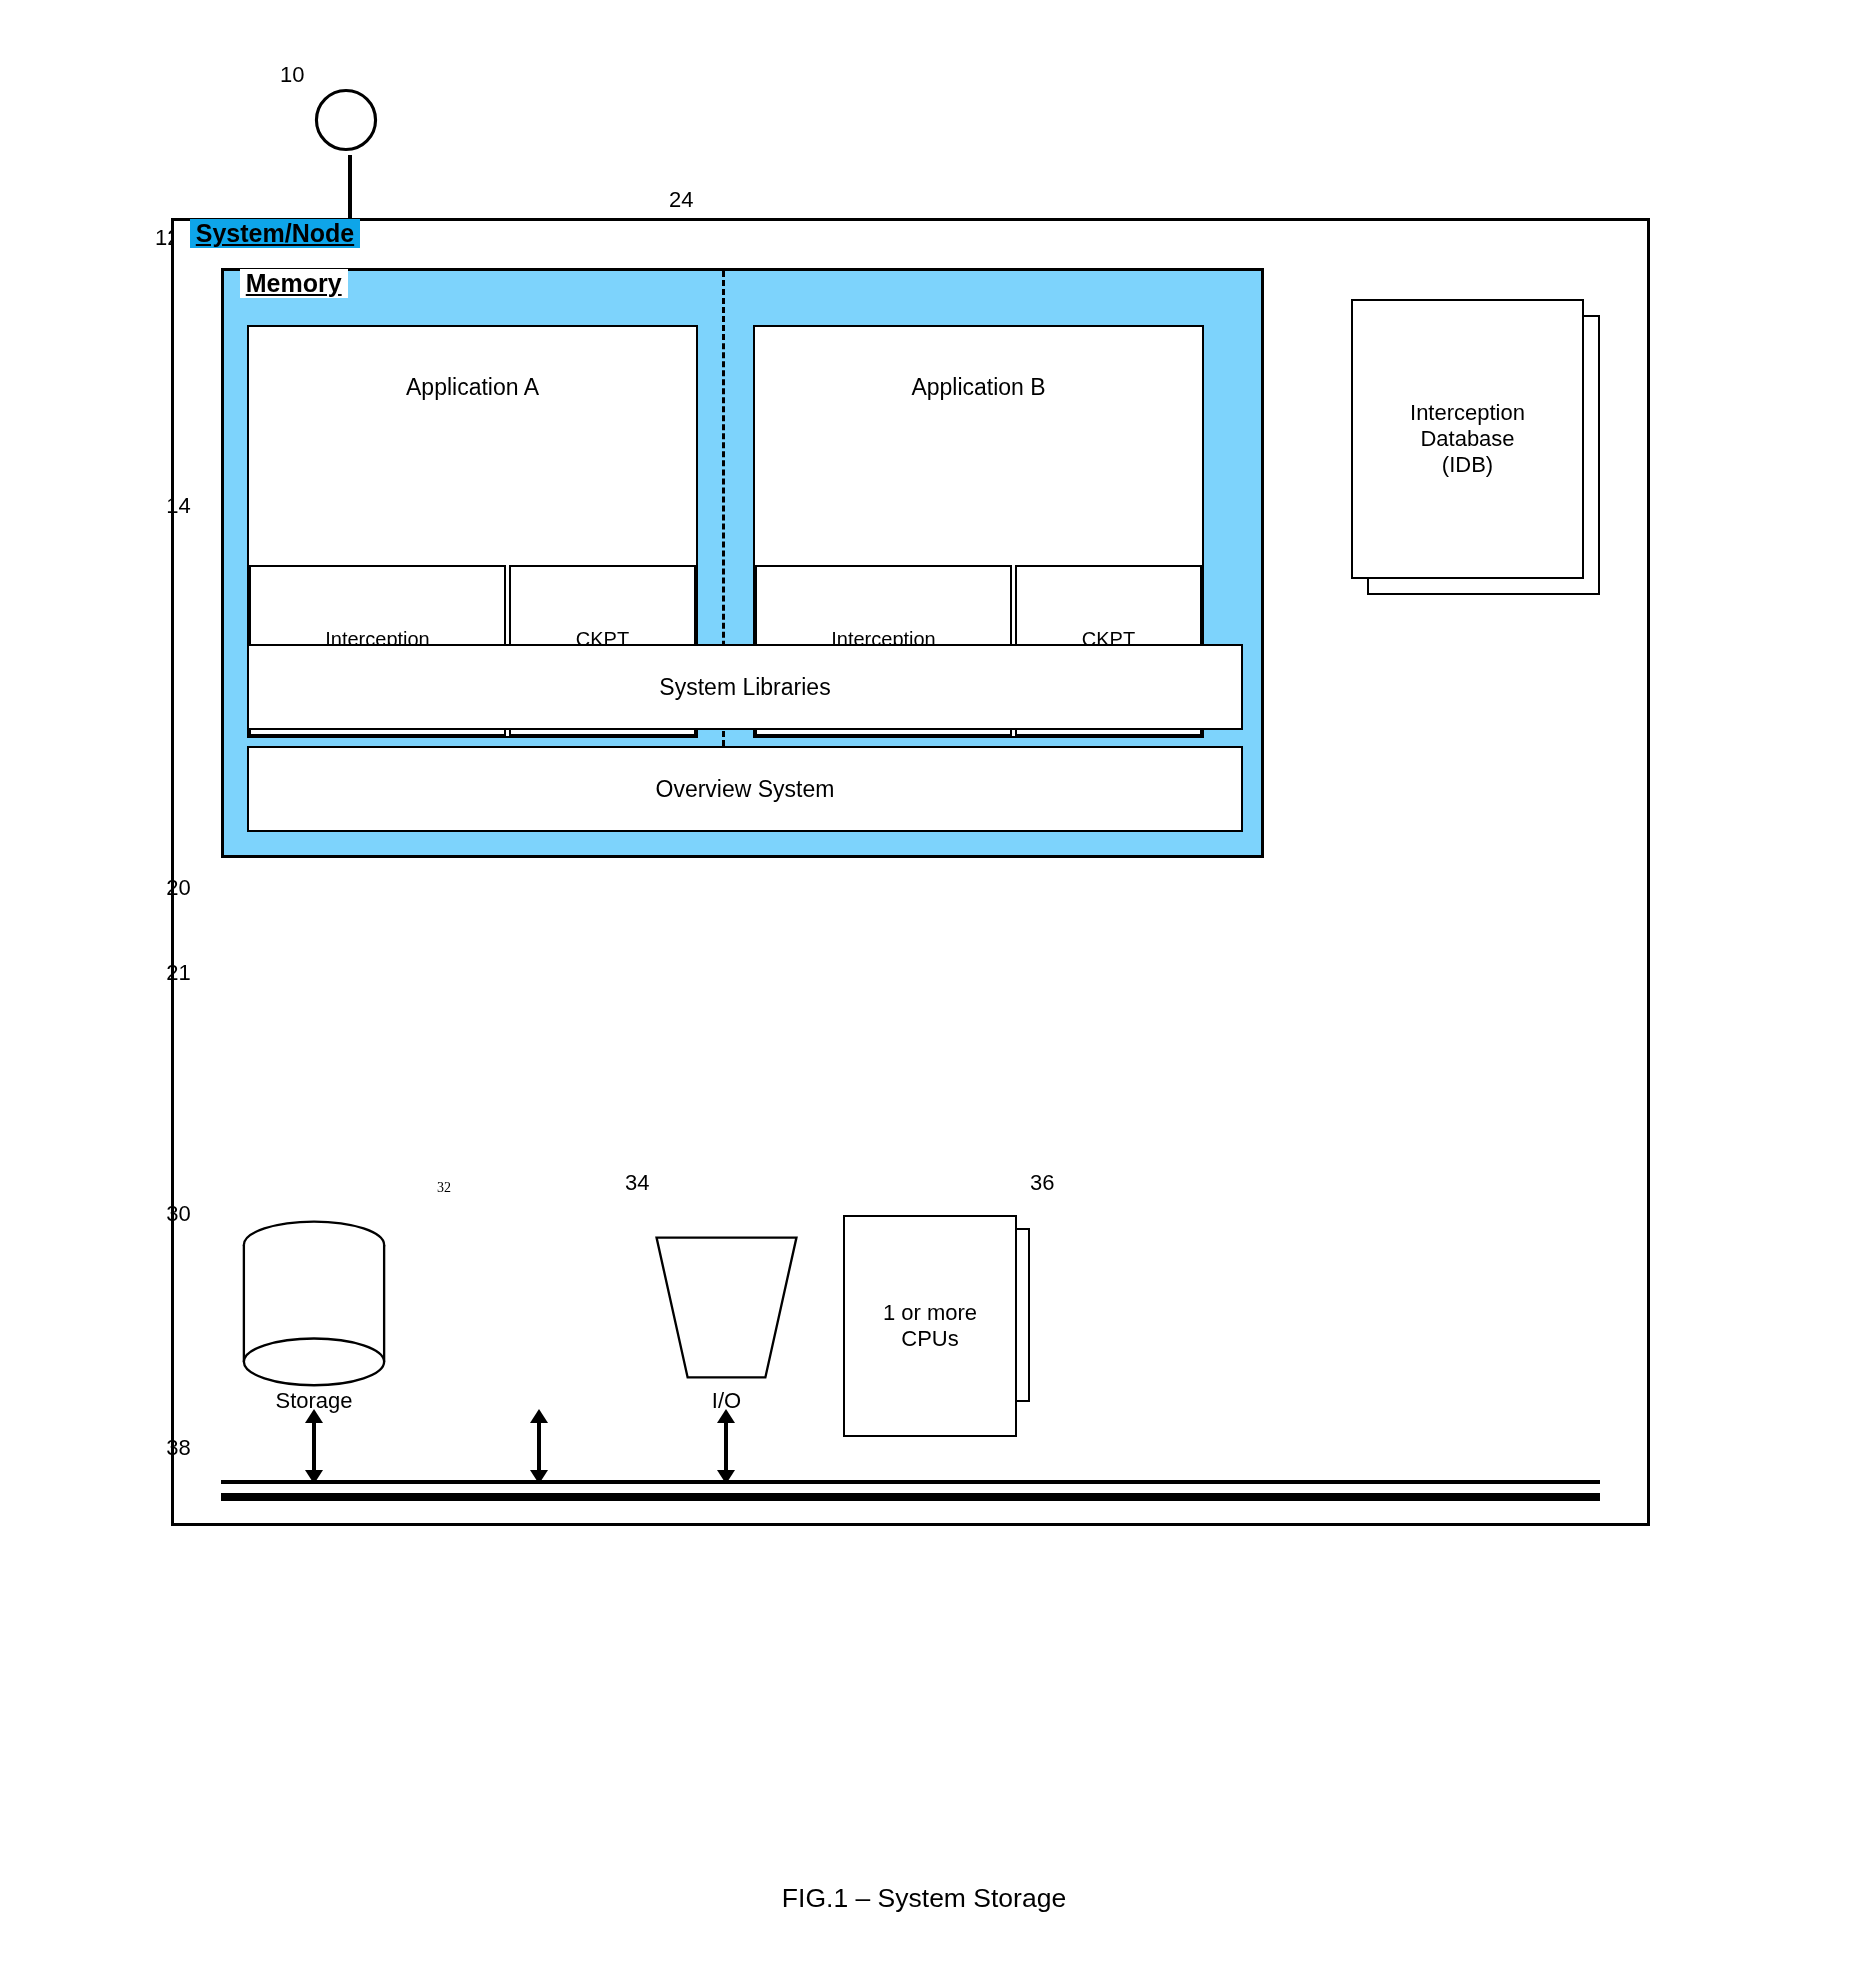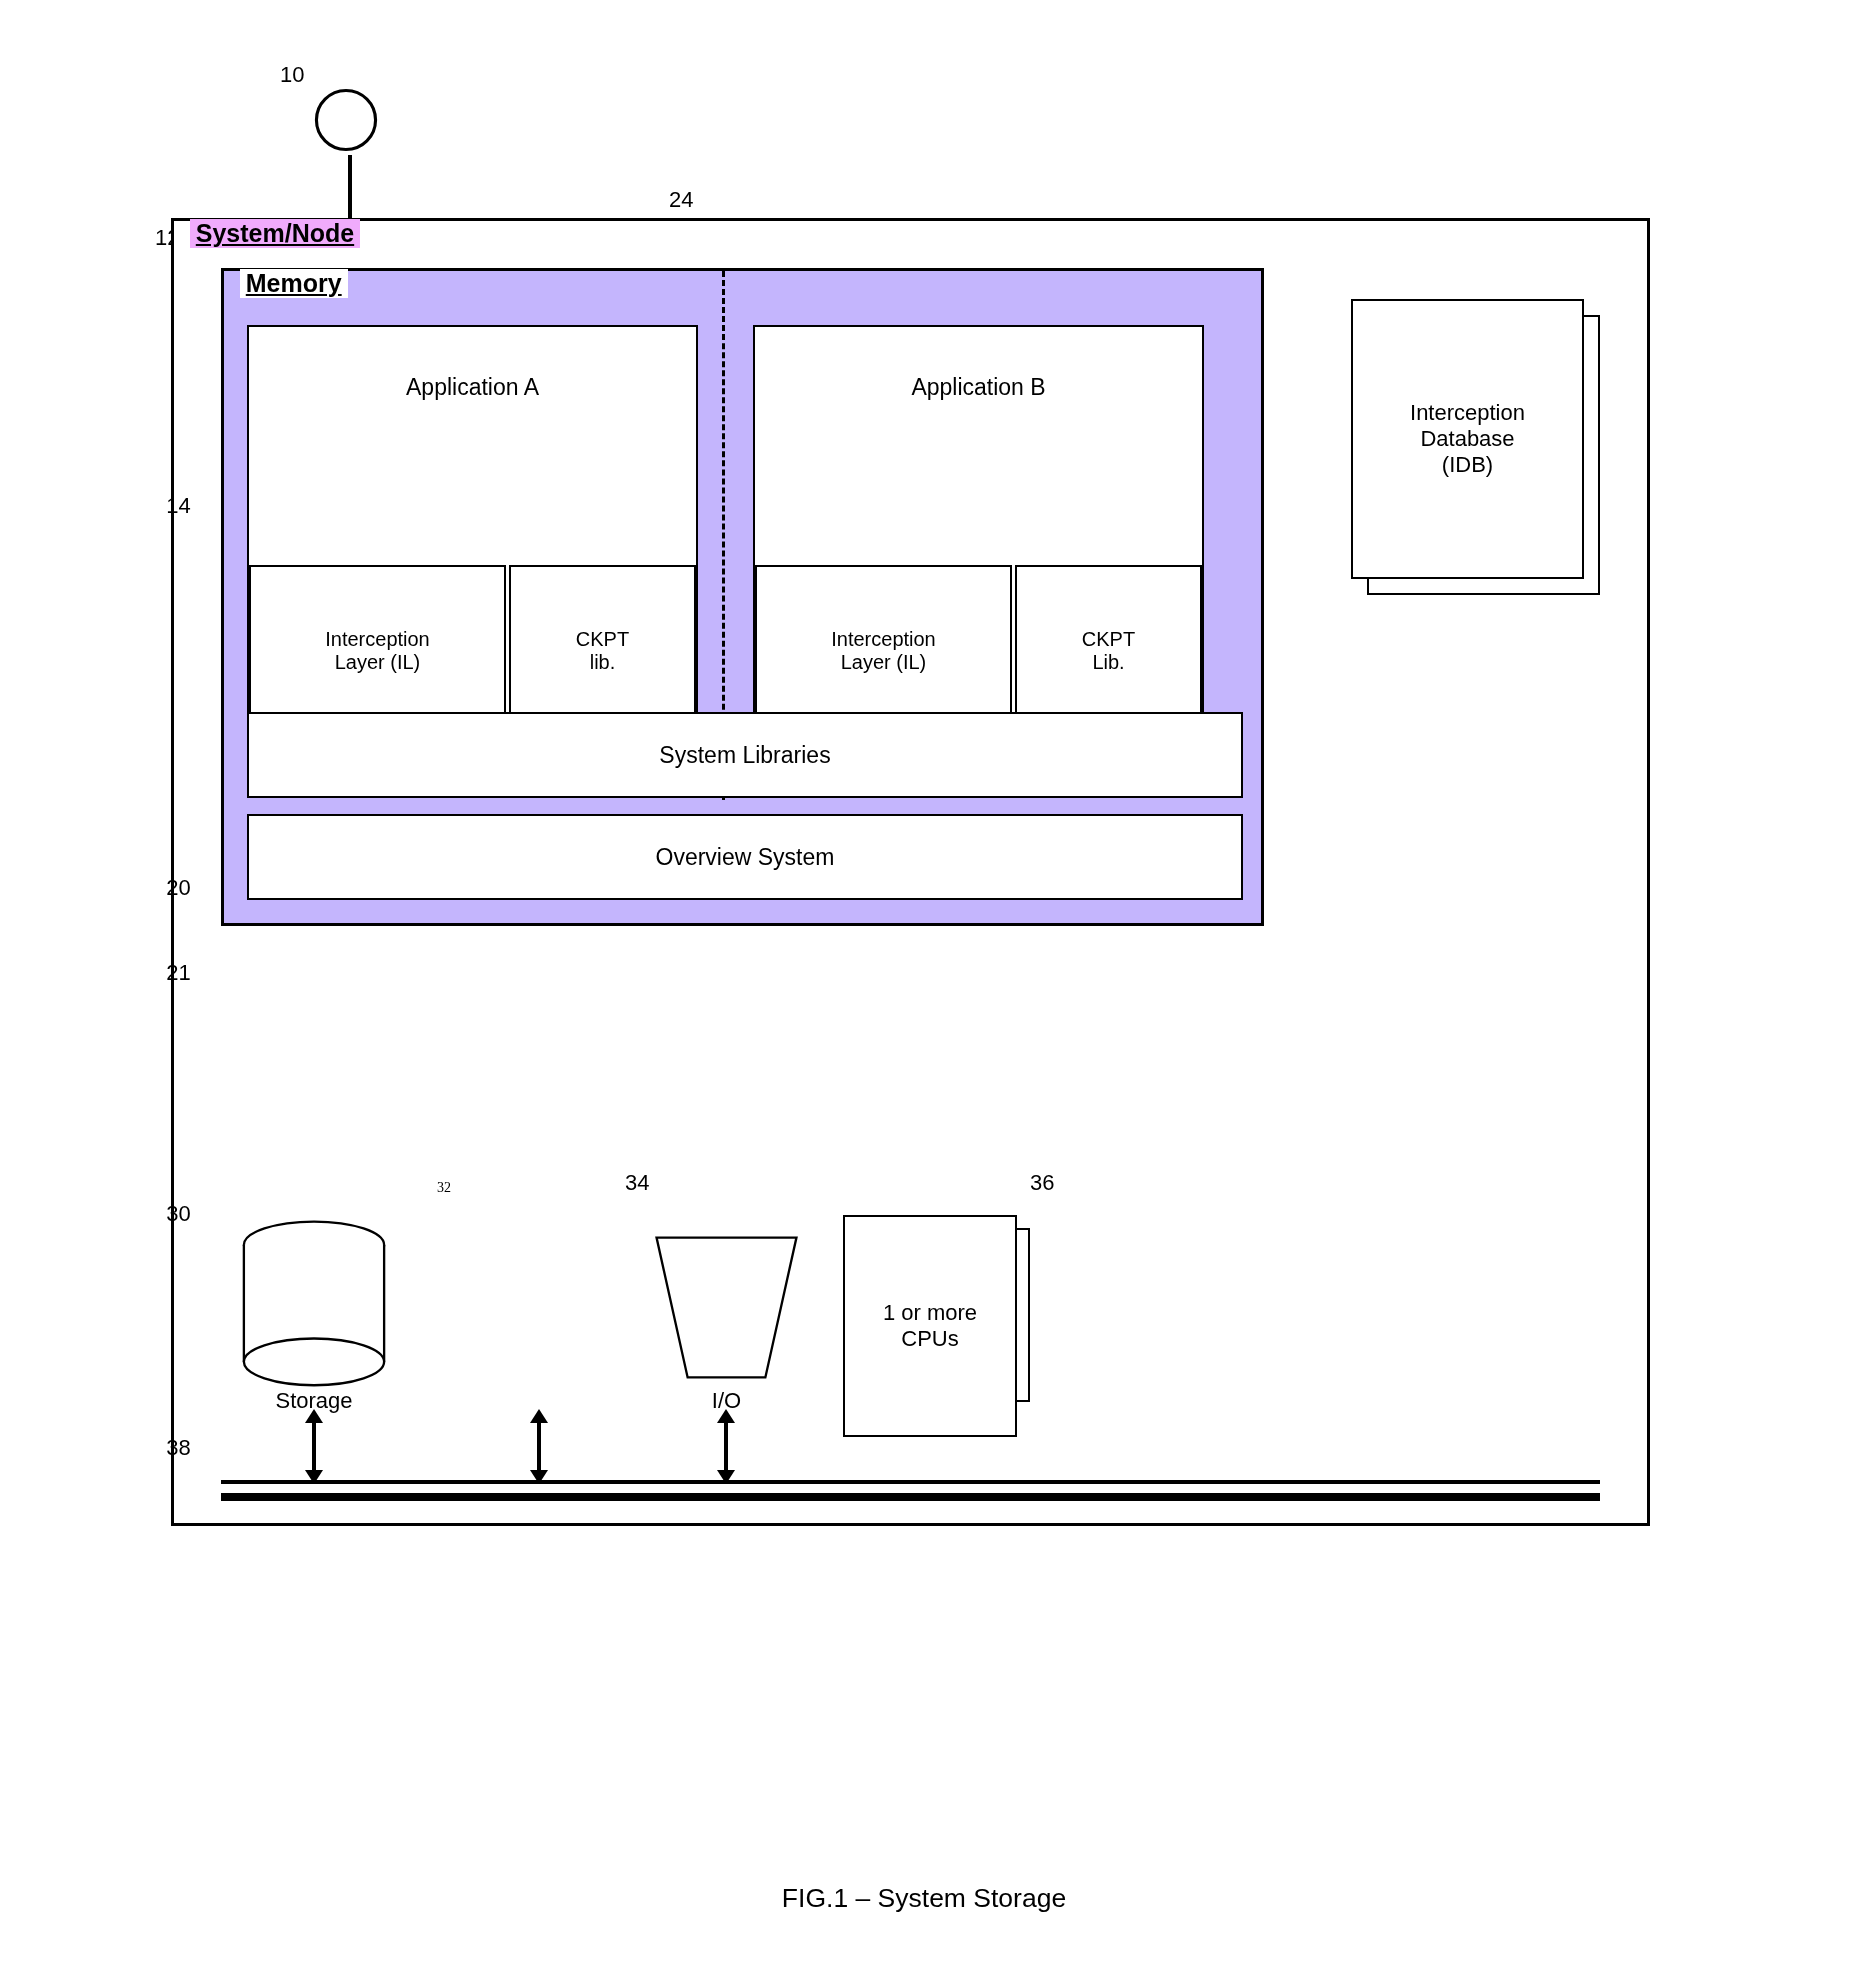--- a/index.html
+++ b/index.html
@@ -39,34 +39,34 @@
       background: #fff;
     }
 
     .system-node-label {
       position: absolute;
       top: -1.6px;
       left: 15.6px;
       font-size: 25px;
       font-weight: bold;
       font-family: Arial, sans-serif;
-      background: #f0abfc;
+      background: #0ea5e9;
       padding: 0 6.2px;
       text-decoration: underline;
     }
 
     
     .memory-box {
       position: absolute;
       top: 47px;
       left: 47px;
       width: 1043px;
-      height: 658px;
+      height: 590px;
       border: 3.1px solid #000;
-      background: #c4b5fd;
+      background: #7dd3fc;
     }
 
     .memory-label {
       position: absolute;
       top: -1.6px;
       left: 15.6px;
       font-size: 25px;
       font-weight: bold;
       font-family: Arial, sans-serif;
       background: #fff;

